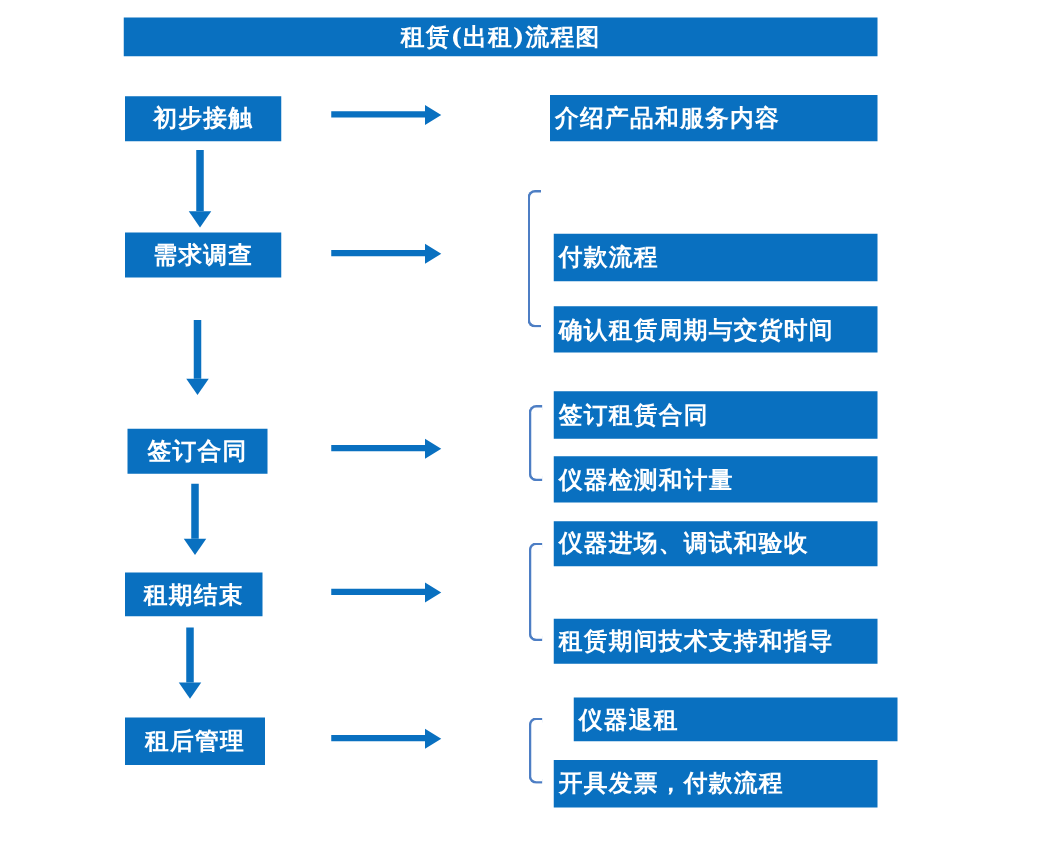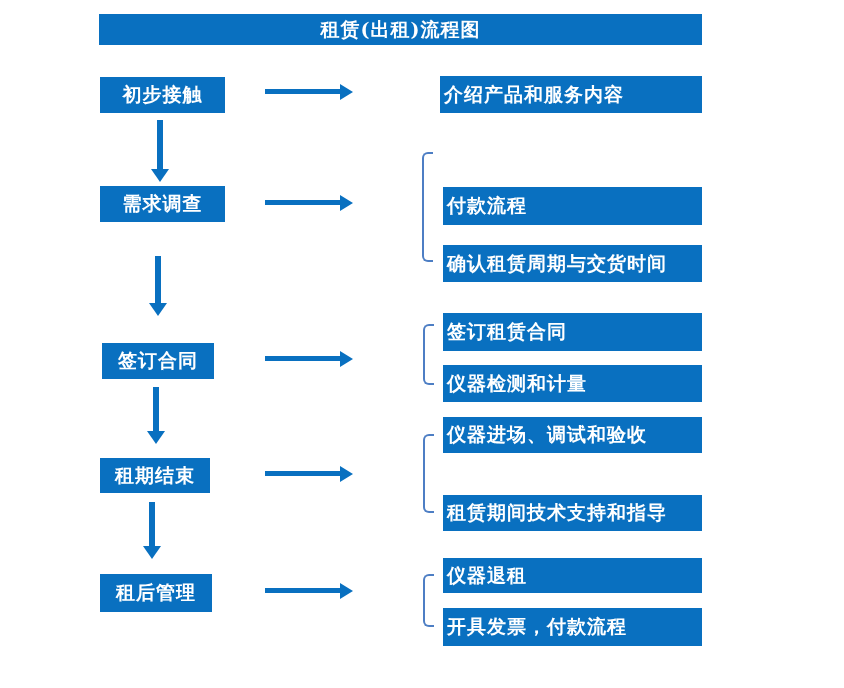--- a/index.html
+++ b/index.html
@@ -75,16 +75,16 @@
 
   <div class="box out" style="left:443px;top:187px;width:259px;height:38px">付款流程</div>
   <div class="box out" style="left:443px;top:245px;width:259px;height:37px">确认租赁周期与交货时间</div>
 
   <div class="box out" style="left:443px;top:365px;width:259px;height:37px">仪器检测和计量</div>
   <div class="box out" style="left:443px;top:313px;width:259px;height:38px">签订租赁合同</div>
 
   <div class="box out" style="left:443px;top:417px;width:259px;height:36px">仪器进场、调试和验收</div>
   <div class="box out" style="left:443px;top:495px;width:259px;height:36px">租赁期间技术支持和指导</div>
 
-  <div class="box out" style="left:443px;top:558px;width:259px;height:35px">仪器退租</div>
+  <div class="box out" style="left:459px;top:558px;width:259px;height:35px">仪器退租</div>
   <div class="box out" style="left:443px;top:608px;width:259px;height:38px">开具发票，付款流程</div>
 
 </div>
 
 </body></html>

